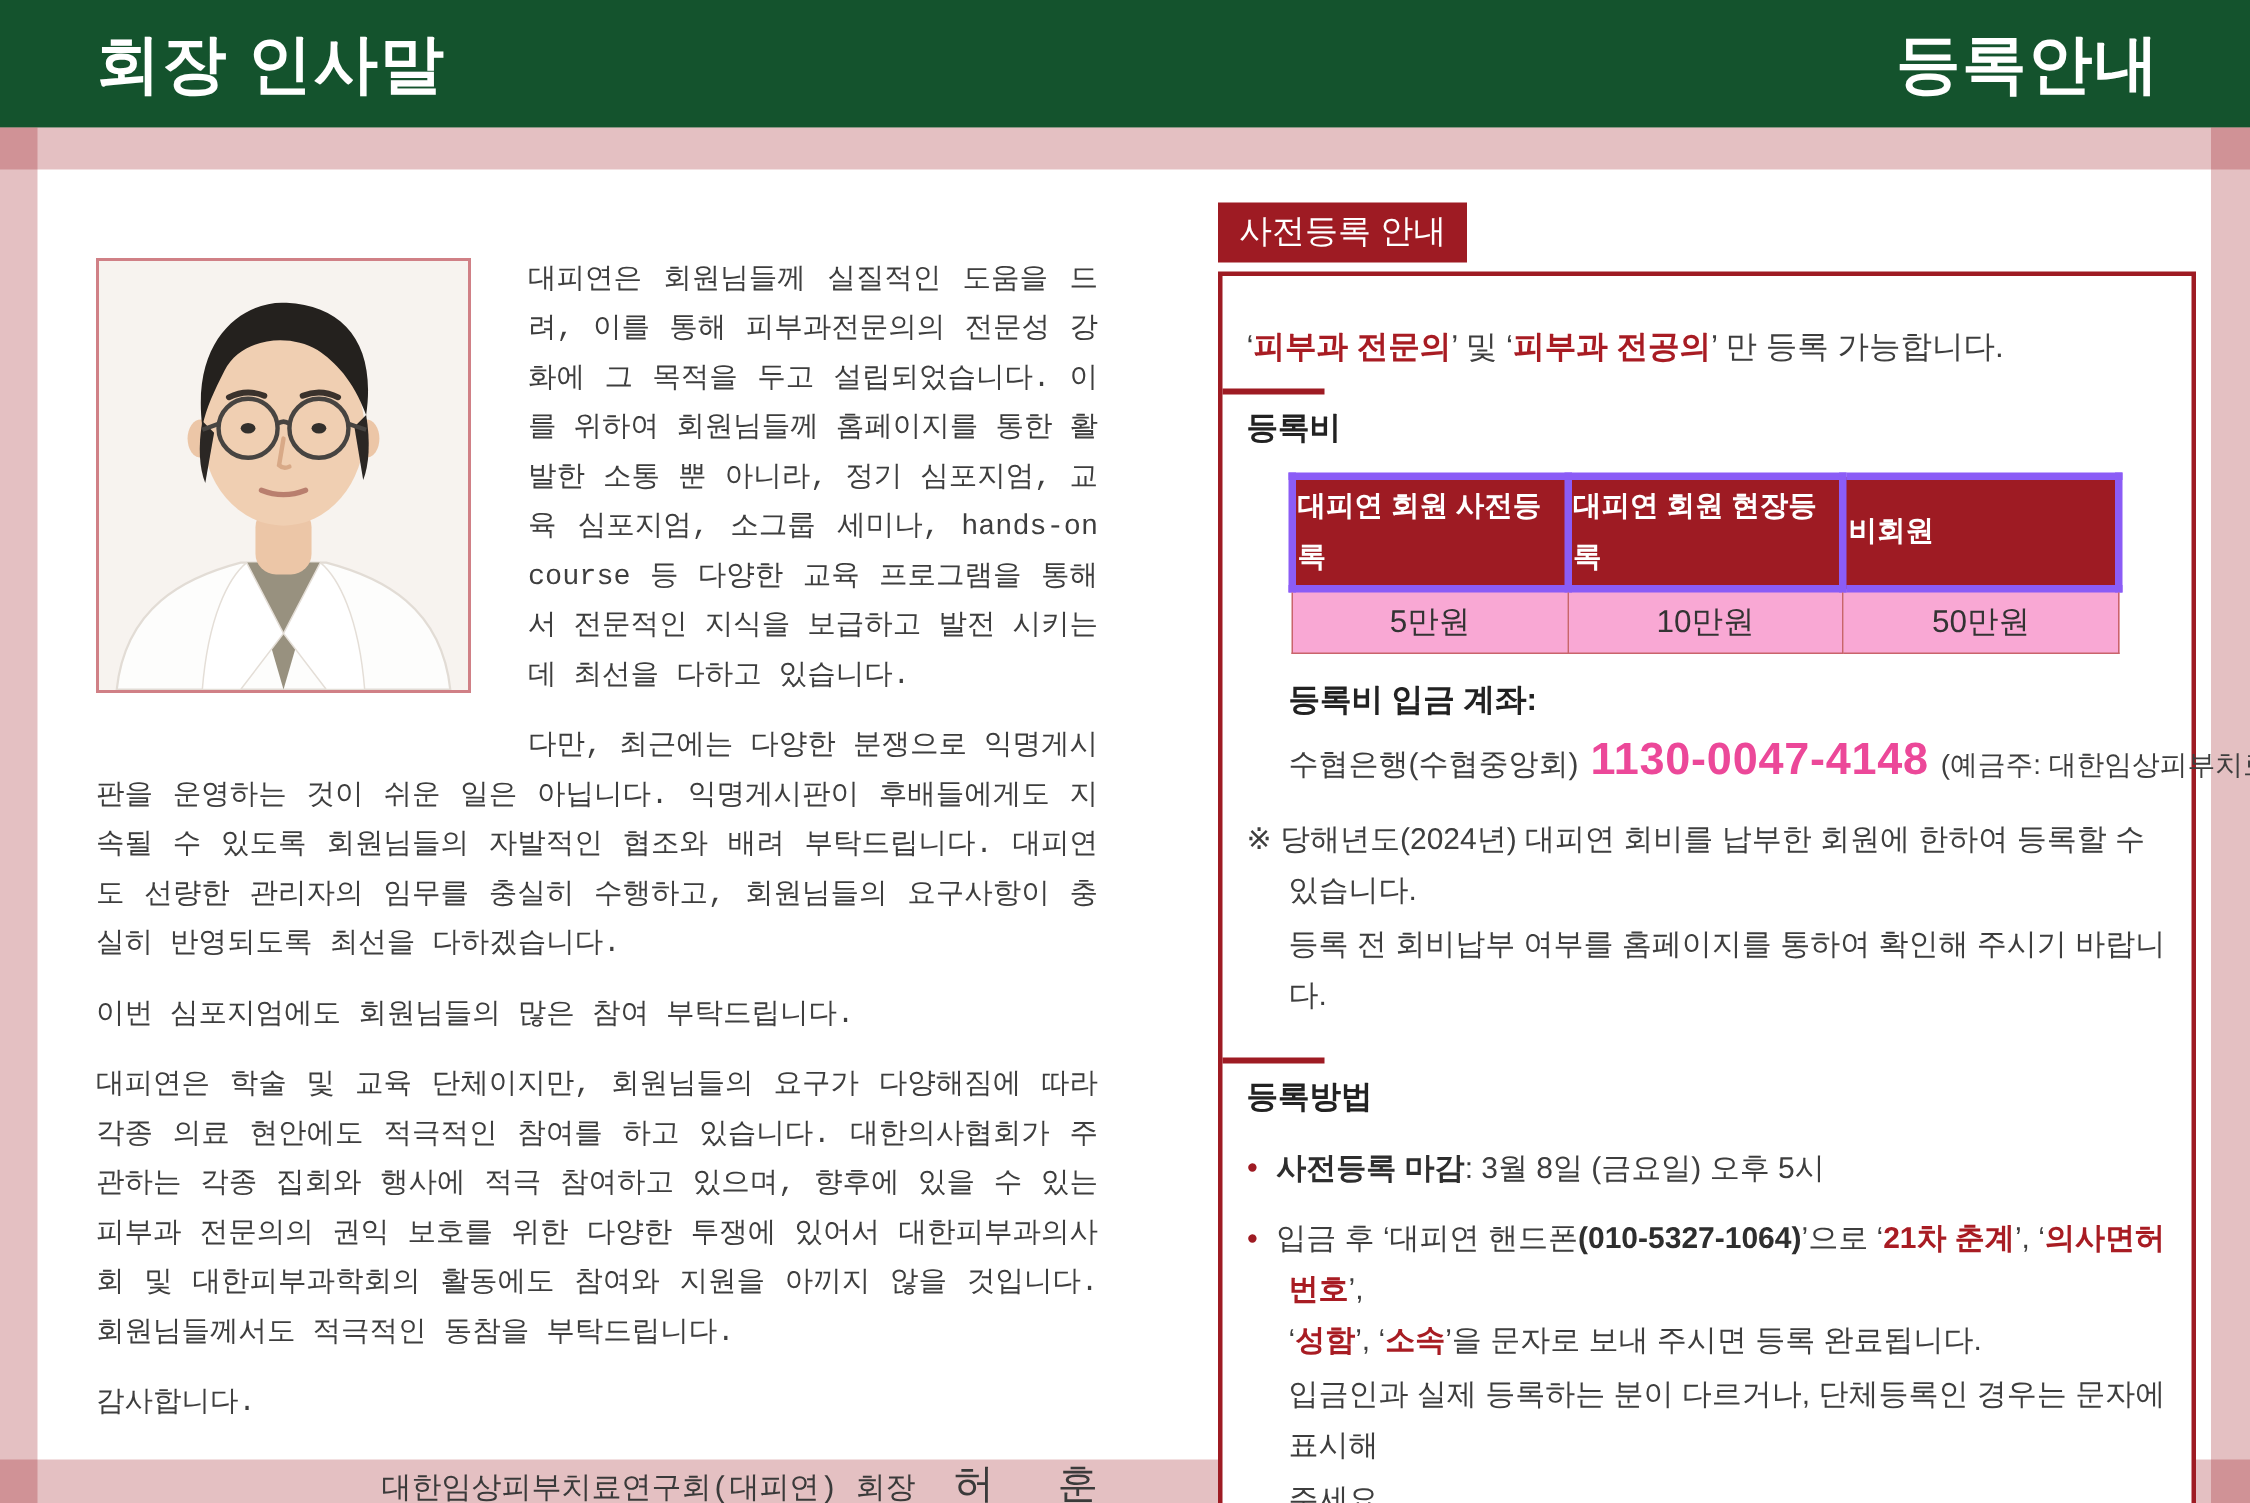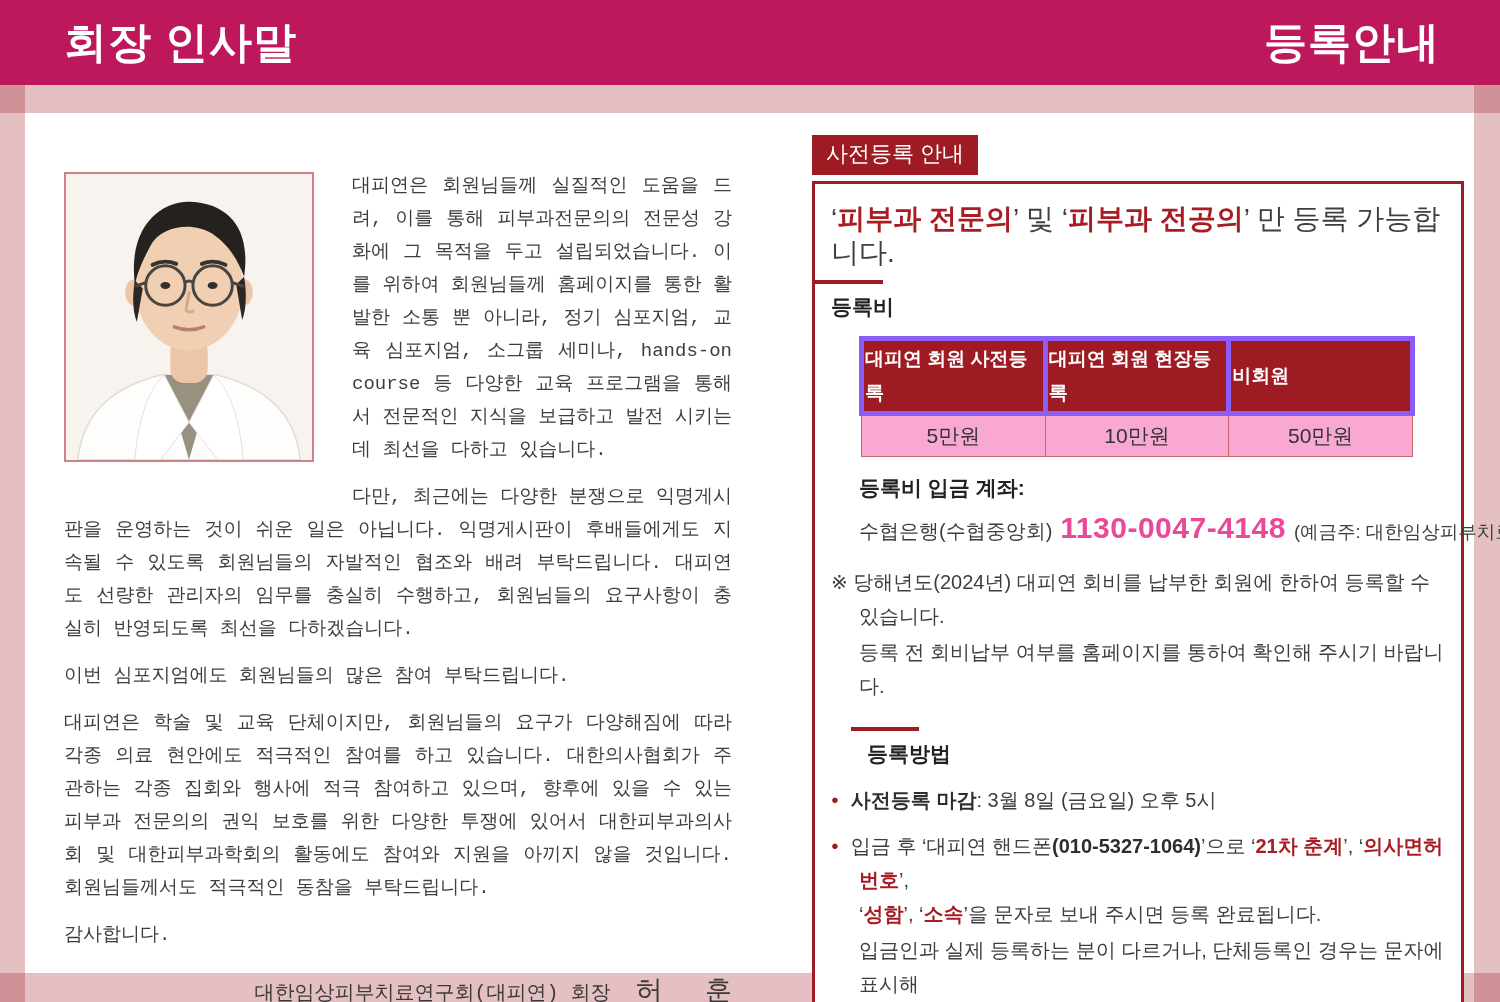--- a/index.html
+++ b/index.html
@@ -2,21 +2,21 @@
 <html><head>
 <meta charset="utf-8">
 <style>
   html,body{margin:0;padding:0;}
   body{
     width:1500px;height:1002px;position:relative;background:#ffffff;
     font-family:"Liberation Sans","DejaVu Sans",sans-serif;overflow:hidden;
     -webkit-font-smoothing:antialiased;
   }
   
-  .header{position:absolute;top:0;left:0;width:1500px;height:85px;background:#be185d;}
+  .header{position:absolute;top:0;left:0;width:1500px;height:85px;background:#14532d;}
   .htitle{position:absolute;top:50%;transform:translateY(-50%);color:#ffffff;
           font-size:43px;font-weight:600;letter-spacing:1px;}
   .htitle.left{left:64px;}
   .htitle.right{right:60px;}
   .band{position:absolute;left:0;right:0;background:rgba(158,27,35,0.28);}
   .band-top{top:85px;height:28px;}
   .band-bottom{bottom:0;height:29px;}
   .strip{position:absolute;top:85px;bottom:0;background:rgba(158,27,35,0.28);}
   .strip-left{left:0;width:25px;}
   .strip-right{right:0;width:26px;}
@@ -34,25 +34,25 @@
 
   
   .panel{position:absolute;left:812px;top:135px;width:652px;}
   .badge{display:inline-block;background:#9E1B23;color:#ffffff;font-size:22px;
          font-weight:400;padding:4px 14px 6px 14px;}
   .panel-box{border:3px solid #9E1B23;margin-top:6px;box-sizing:border-box;
              padding:12px 16px 16px 16px;min-height:770px;color:#3e3e3e;
              font-size:20px;line-height:34px;background:#ffffff;}
   .red-bold{color:#A81C23;font-weight:700;}
   .bold{font-weight:700;color:#2e2e2e;}
-  .intro{margin:6px 0 10px 0;font-size:28px;}
+  .intro{margin:19px 0 10px 0;font-size:21px;}
   .sec-title{position:relative;font-weight:700;color:#222222;font-size:21px;
              padding-top:10px;margin-top:6px;}
   .sec-title::before{content:"";position:absolute;top:0;left:-16px;width:68px;height:4px;background:#9E1B23;}
-  .sec-title.method{margin-top:24px;margin-left:36px;}
+  .sec-title.method{margin-top:24px;}
   .fee-table{border-collapse:collapse;table-layout:fixed;width:556px;margin:12px 0 0 28px;}
   .fee-table th{background:#9E1B23;color:#ffffff;font-size:19px;font-weight:700;
                 height:37px;text-align:left;border:5px solid #8b5cf6;}
   .fee-table td{background:#f9a8d4;color:#333333;font-size:21px;height:38px;
                 text-align:center;border:1px solid #C9646B;}
   .account-label{font-weight:700;color:#222222;font-size:21px;margin:14px 0 0 28px;}
   .account-line{margin:2px 0 0 28px;line-height:42px;white-space:nowrap;}
   .acct-bank{font-size:20px;}
   .acct-num{color:#ec4899;font-weight:700;font-size:30px;margin:0 8px 0 8px;letter-spacing:0.5px;}
   .acct-holder{font-size:18.5px;}

